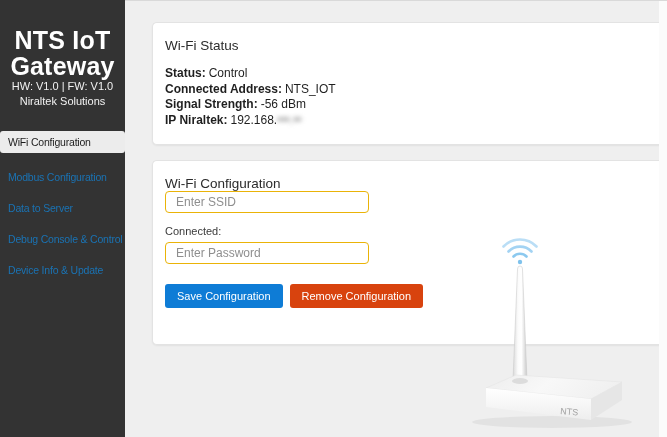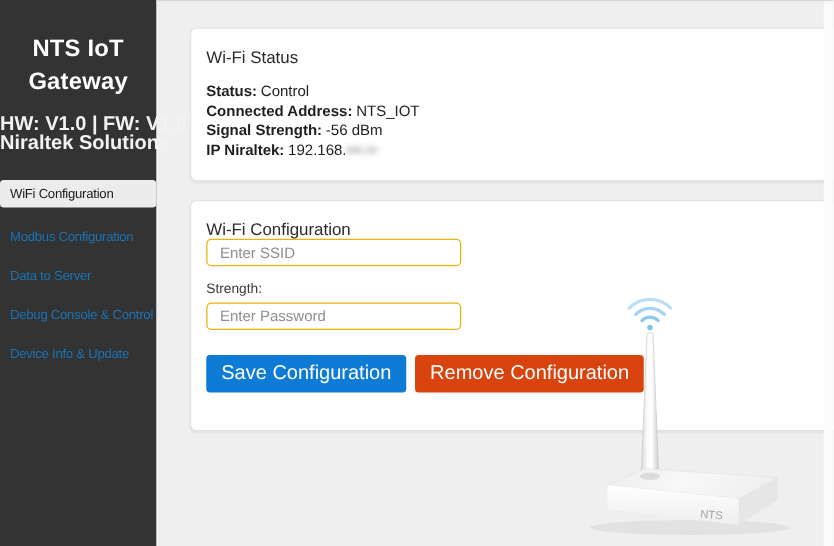--- a/index.html
+++ b/index.html
@@ -11,24 +11,24 @@
     overflow: hidden;
     color: #212121;
   }
   
   .sidebar {
     position: absolute; left:0; top:0; width:125px; height:437px;
     background:#333333; color:#ffffff; z-index:10;
   }
   .app-title {
     margin:27px 5px 0; text-align:center;
-    font-size:19px; font-weight:bold; line-height:26px; letter-spacing:.2px;
+    font-size:25px; font-weight:bold; line-height:26px; letter-spacing:.2px;
   }
   .side-sub {
-    margin-top:13px; text-align:center; font-size:16px; line-height:15px; color:#f2f2f2;font-weight:bold;
+    text-align:center; font-size:11px; line-height:15px; color:#f2f2f2;
   }
   .side-sub div { white-space:nowrap; }
   .menu { margin-top:22px; }
   .menu-item {
     font-size:10.5px; letter-spacing:-0.2px; white-space:nowrap;
     padding:5px 8px; margin-bottom:9px; color:#1a73b4; cursor:pointer;
   }
   .menu-item.active {
     background:#ececec; color:#1b1b1b; border-radius:3px; margin-bottom:13px;
   }
@@ -47,21 +47,21 @@
   .info-line b { font-weight:bold; margin-right:3px; }
   .redacted { filter:blur(2.5px); color:#7a7a7a; }
   .field-label { display:block; font-size:11px; color:#3a3a3a; margin:12px 0 5px; }
   .text-input {
     width:204px; height:22px; border:1px solid #eab308; border-radius:4px;
     padding:0 10px; font-size:12px; font-family:inherit; color:#333; background:#fff; outline:none;
   }
   .text-input::placeholder { color:#8e8e8e; }
   .btn-row { margin-top:20px; display:flex; gap:7px; }
   .btn {
-    border:none; border-radius:3px; color:#ffffff; font-size:16px;
+    border:none; border-radius:3px; color:#ffffff; font-size:11px;
     padding:6px 12px; font-family:inherit; cursor:pointer; white-space:nowrap;
   }
   .btn-save { background:#0e7cd6; }
   .btn-remove { background:#d8430e; }
   
   .router { position:absolute; left:450px; top:236px; width:185px; height:195px; z-index:15; }
   
   .scroll-track { position:absolute; right:0; top:0; width:8px; height:437px; background:#fbfbfb; z-index:30; }
 </style>
 </head>
@@ -98,21 +98,21 @@
     </div>
     <div class="info-line">
       <b>IP Niraltek:</b><span>192.168.</span><span class="redacted">•••.••</span>
     </div>
   </div>
 </section>
 
 <section class="card" id="config-card">
   <h2 class="card-title">Wi-Fi Configuration</h2>
   <input class="text-input" type="text" placeholder="Enter SSID" style="">
-  <label class="field-label">Strength:</label>
+  <label class="field-label">Connected:</label>
   <input class="text-input" type="text" placeholder="Enter Password" style="">
   <div class="btn-row">
     <button class="btn btn-save">Save Configuration</button>
     <button class="btn btn-remove">Remove Configuration</button>
   </div>
 </section>
 
 <svg class="router" viewBox="0 0 185 195" xmlns="http://www.w3.org/2000/svg">
   <defs>
     <linearGradient id="antGrad" x1="0" y1="0" x2="1" y2="0">

